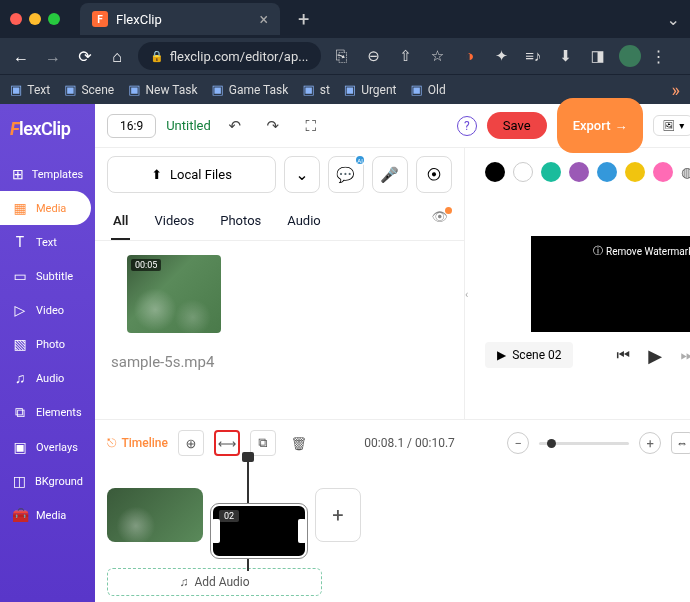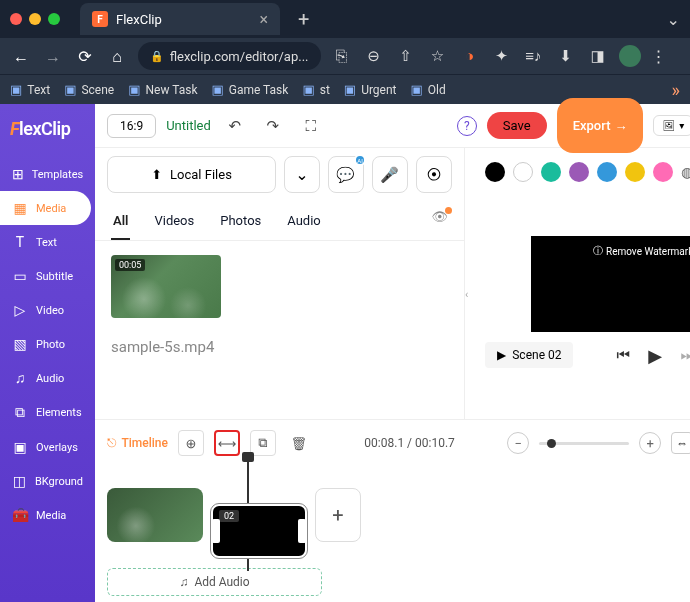--- a/index.html
+++ b/index.html
@@ -66,21 +66,21 @@
 .ai-dot { position:absolute; top:-3px; right:-3px; width:12px; height:12px; background:#3498db; border-radius:50%; font-size:6px; color:#fff; display:flex; align-items:center; justify-content:center; border:2px solid #fff; }
 
 .media-tabs { display:flex; gap:22px; padding:8px 16px 0; border-bottom:1px solid #eee; font-size:13px; }
 .mtab { padding:4px 2px 10px; color:#0f172a; cursor:pointer; }
 .mtab.active { color:#222; font-weight:600; border-bottom:2px solid #222; }
 .eye-off { margin-left:auto; color:#888; position:relative; }
 .dot-orange { position:absolute; top:-2px; right:-4px; width:7px; height:7px; background:#ff8b3d; border-radius:50%; }
 
 .media-area { flex:1; padding:14px 16px; overflow:auto; }
 .thumb { width:110px; }
-.thumb-img { height:63px; background:linear-gradient(135deg,#3a5a3a 0%,#5a8a5a 40%,#4a7a4a 100%); border-radius:4px; position:relative; overflow:hidden; }
+.thumb-img { height:78px; background:linear-gradient(135deg,#3a5a3a 0%,#5a8a5a 40%,#4a7a4a 100%); border-radius:4px; position:relative; overflow:hidden;margin-left:16px; }
 .thumb-img::before { content:""; position:absolute; inset:0; background: radial-gradient(circle at 30% 70%, rgba(255,255,255,0.3) 0%, transparent 25%), radial-gradient(circle at 70% 80%, rgba(255,255,255,0.2) 0%, transparent 20%); }
 .duration { position:absolute; top:4px; left:4px; background:rgba(0,0,0,0.6); color:#fff; font-size:9px; padding:1px 4px; border-radius:2px; }
 .thumb-name { font-size:15px; color:#888; margin-top:20px; }
 
 .preview { width:170px; height:96px; background:#000; margin:48px 4px 0 auto; position:relative; }
 .watermark { position:absolute; top:8px; right:8px; color:#fff; font-size:10px; display:flex; align-items:center; gap:3px; cursor:pointer; }
 .collapse-caret { position:absolute; left:0px; top:140px; color:#aaa; font-size:11px; }
 .scene-bar { display:flex; align-items:center; gap:12px; padding:10px 8px 0 12px; justify-content:flex-end; }
 .scene-label { background:#f5f5f5; border-radius:4px; padding:6px 12px; font-size:12px; display:flex; align-items:center; gap:6px; cursor:pointer; margin-right:auto; }
 .pb-btn { font-size:15px; color:#333; cursor:pointer; width:20px; text-align:center; }

